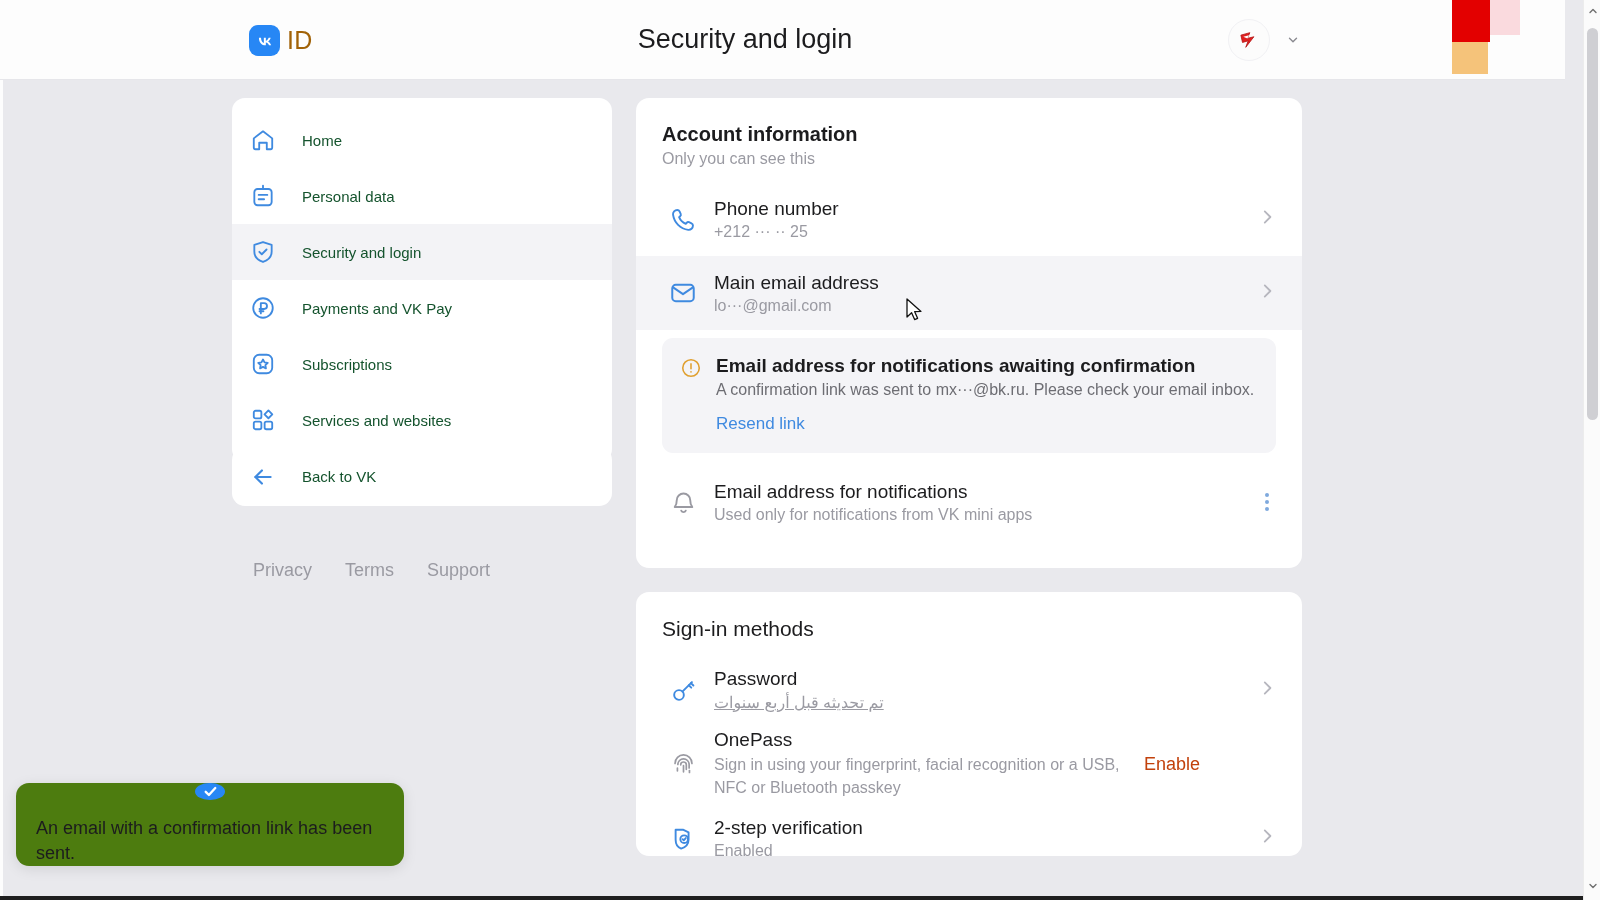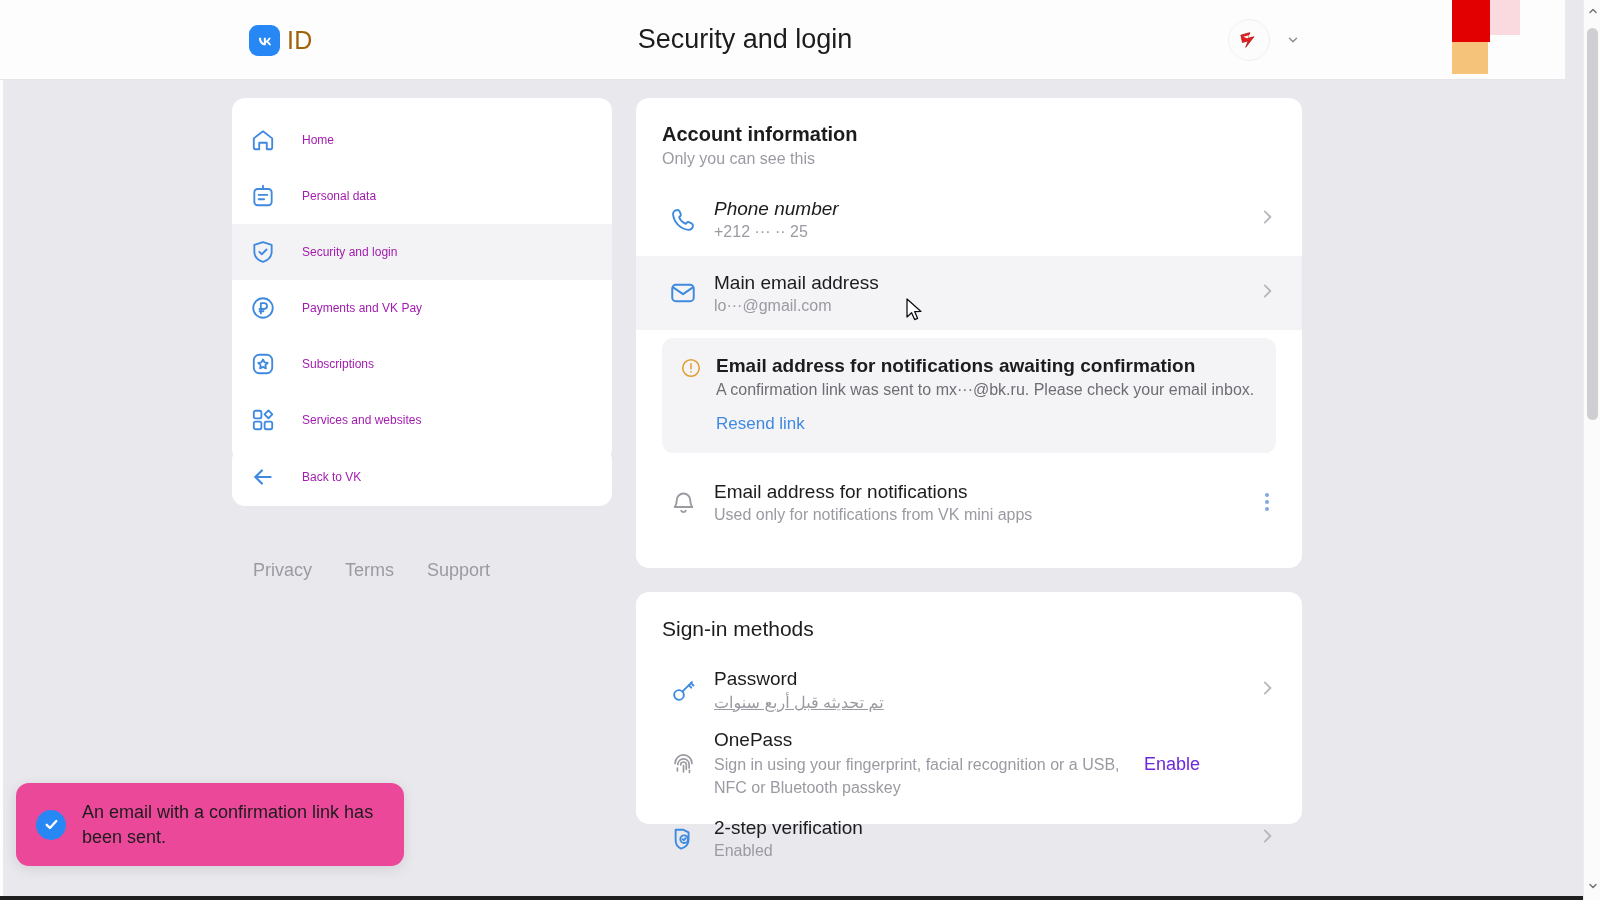--- a/index.html
+++ b/index.html
@@ -48,73 +48,73 @@
   .nav-card {
     position: absolute; left: 232px; top: 98px; width: 380px;
     background: #fff; border-radius: 13px; padding: 14px 0 14px 0;
   }
   .nav-item {
     display: flex; align-items: center; height: 56px; padding-left: 12px; gap: 20px;
     cursor: pointer;
   }
   .nav-item.selected { background: #f3f3f6; }
   .nav-icon { width: 38px; height: 38px; display: flex; align-items: center; justify-content: center; color: #3f8ae0; }
-  .nav-label { font-size: 12px; color: #a21caf; }
+  .nav-label { font-size: 15px; color: #14532d; }
 
   .back-card {
     position: absolute; left: 232px; top: 447px; width: 380px; height: 59px;
     background: #fff; border-radius: 13px;
     display: flex; align-items: center; padding-left: 12px; gap: 20px; cursor: pointer;
   }
   .footer-links {
     position: absolute; left: 253px; top: 560px; width: 360px;
     display: flex; gap: 33px; font-size: 18px; color: #9a9aa2;
   }
   .footer-links span { cursor: pointer; }
 
   
   .card {
     position: absolute; left: 636px; width: 666px;
     background: #fff; border-radius: 13px;
   }
   #card-account { top: 98px; height: 470px; }
-  #card-signin  { top: 592px; height: 232px; }
+  #card-signin  { top: 592px; height: 264px; }
 
   .card-title { font-size: 20px; color: #1c1c1e; font-weight: bold; padding: 25px 0 0 26px; }
   .card-sub   { font-size: 16px; color: #9a9aa2; padding: 4px 0 0 26px; }
 
   .row {
     display: flex; align-items: center; min-height: 74px; padding: 0 26px 0 26px;
     position: relative; cursor: pointer;
   }
   .row.hovered { background: #f4f4f7; }
   .row-icon { width: 42px; min-width: 42px; display: flex; align-items: center; justify-content: center; color: #3f8ae0; }
   .row-text { flex: 1; padding-left: 10px; }
   .row-title { font-size: 19px; color: #1c1c1e; }
   .row-sub { font-size: 16px; color: #9a9aa2; margin-top: 3px; }
   .row-sub.rtl { direction: rtl; text-align: left; }
   .chev-right { color: #b6b6be; font-size: 22px; }
-  .action-link { color: #6d28d9; font-size: 18px; cursor: pointer; }
+  .action-link { color: #c2410c; font-size: 18px; cursor: pointer; }
   .kebab { color: #7fa9dd; font-size: 20px; letter-spacing: 0; line-height: 5px; cursor: pointer; text-align: center; width: 18px; }
   .kebab i { display: block; width: 4px; height: 4px; border-radius: 50%; background: #7fa9dd; margin: 3px auto; }
 
   
   .banner {
     margin: 8px 26px 0 26px; background: #f4f4f7; border-radius: 11px;
     padding: 17px 20px 19px 18px; display: flex; gap: 14px;
   }
   .banner-title { font-size: 19px; color: #1c1c1e; font-weight: bold; }
   .banner-text { font-size: 16px; color: #6d6d73; margin-top: 4px; }
   .banner-link { font-size: 17px; color: #3f8ae0; margin-top: 15px; cursor: pointer; }
 
   
   .toast {
     position: absolute; left: 16px; top: 783px; width: 388px; height: 83px;
-    background: #ec4899; border-radius: 13px; display: flex; align-items: center;
-    gap: 16px; padding: 0 20px; box-shadow: 0 3px 14px rgba(0,0,0,0.10);
+    background: #4d7c0f; border-radius: 13px; display: flex; align-items: center;
+    gap: 16px; padding: 0 20px; box-shadow: 0 3px 14px rgba(0,0,0,0.10); flex-direction: column;
   }
   .toast-check {
     width: 30px; min-width: 30px; height: 30px; border-radius: 50%; background: #2787f5;
     display: flex; align-items: center; justify-content: center; color: #fff; font-size: 17px;
   }
   .toast-text { font-size: 18px; color: #1c1c1e; line-height: 1.38; }
 
   
   .scrollbar {
     position: absolute; right: 0; top: 0; width: 17px; height: 900px;
@@ -253,21 +253,21 @@
     <div class="card-title">Account information</div>
     <div class="card-sub">Only you can see this</div>
 
     <div class="row" style="margin-top:14px;">
       <span class="row-icon">
         <svg width="27" height="27" viewBox="0 0 24 24" fill="none" stroke="#3f8ae0" stroke-width="1.7" stroke-linecap="round" stroke-linejoin="round">
           <path d="M6.5 3.5c1 0 1.6.4 2 1.3l1 2.2c.35.8.2 1.5-.5 2.1l-.9.8a10.5 10.5 0 0 0 5.9 5.9l.8-.9c.6-.7 1.3-.85 2.1-.5l2.2 1c.9.4 1.3 1 1.3 2 0 2.3-1.9 4.1-4.2 3.8C9.2 20.3 3.7 14.8 2.7 7.7 2.4 5.4 4.2 3.5 6.5 3.5z"></path>
         </svg>
       </span>
       <span class="row-text">
-        <span class="row-title" style="display:block;font-style:italic;">Phone number</span>
+        <span class="row-title" style="display:block;">Phone number</span>
         <span class="row-sub" style="display:block;">+212 ··· ·· 25</span>
       </span>
       <span class="chev-right">
         <svg width="18" height="18" viewBox="0 0 16 16" fill="none" stroke="#b6b6be" stroke-width="1.6" stroke-linecap="round" stroke-linejoin="round">
             <path d="M6 3l5 5-5 5"></path>
           </svg>
       </span>
     </div>
 
     <div class="row hovered">

